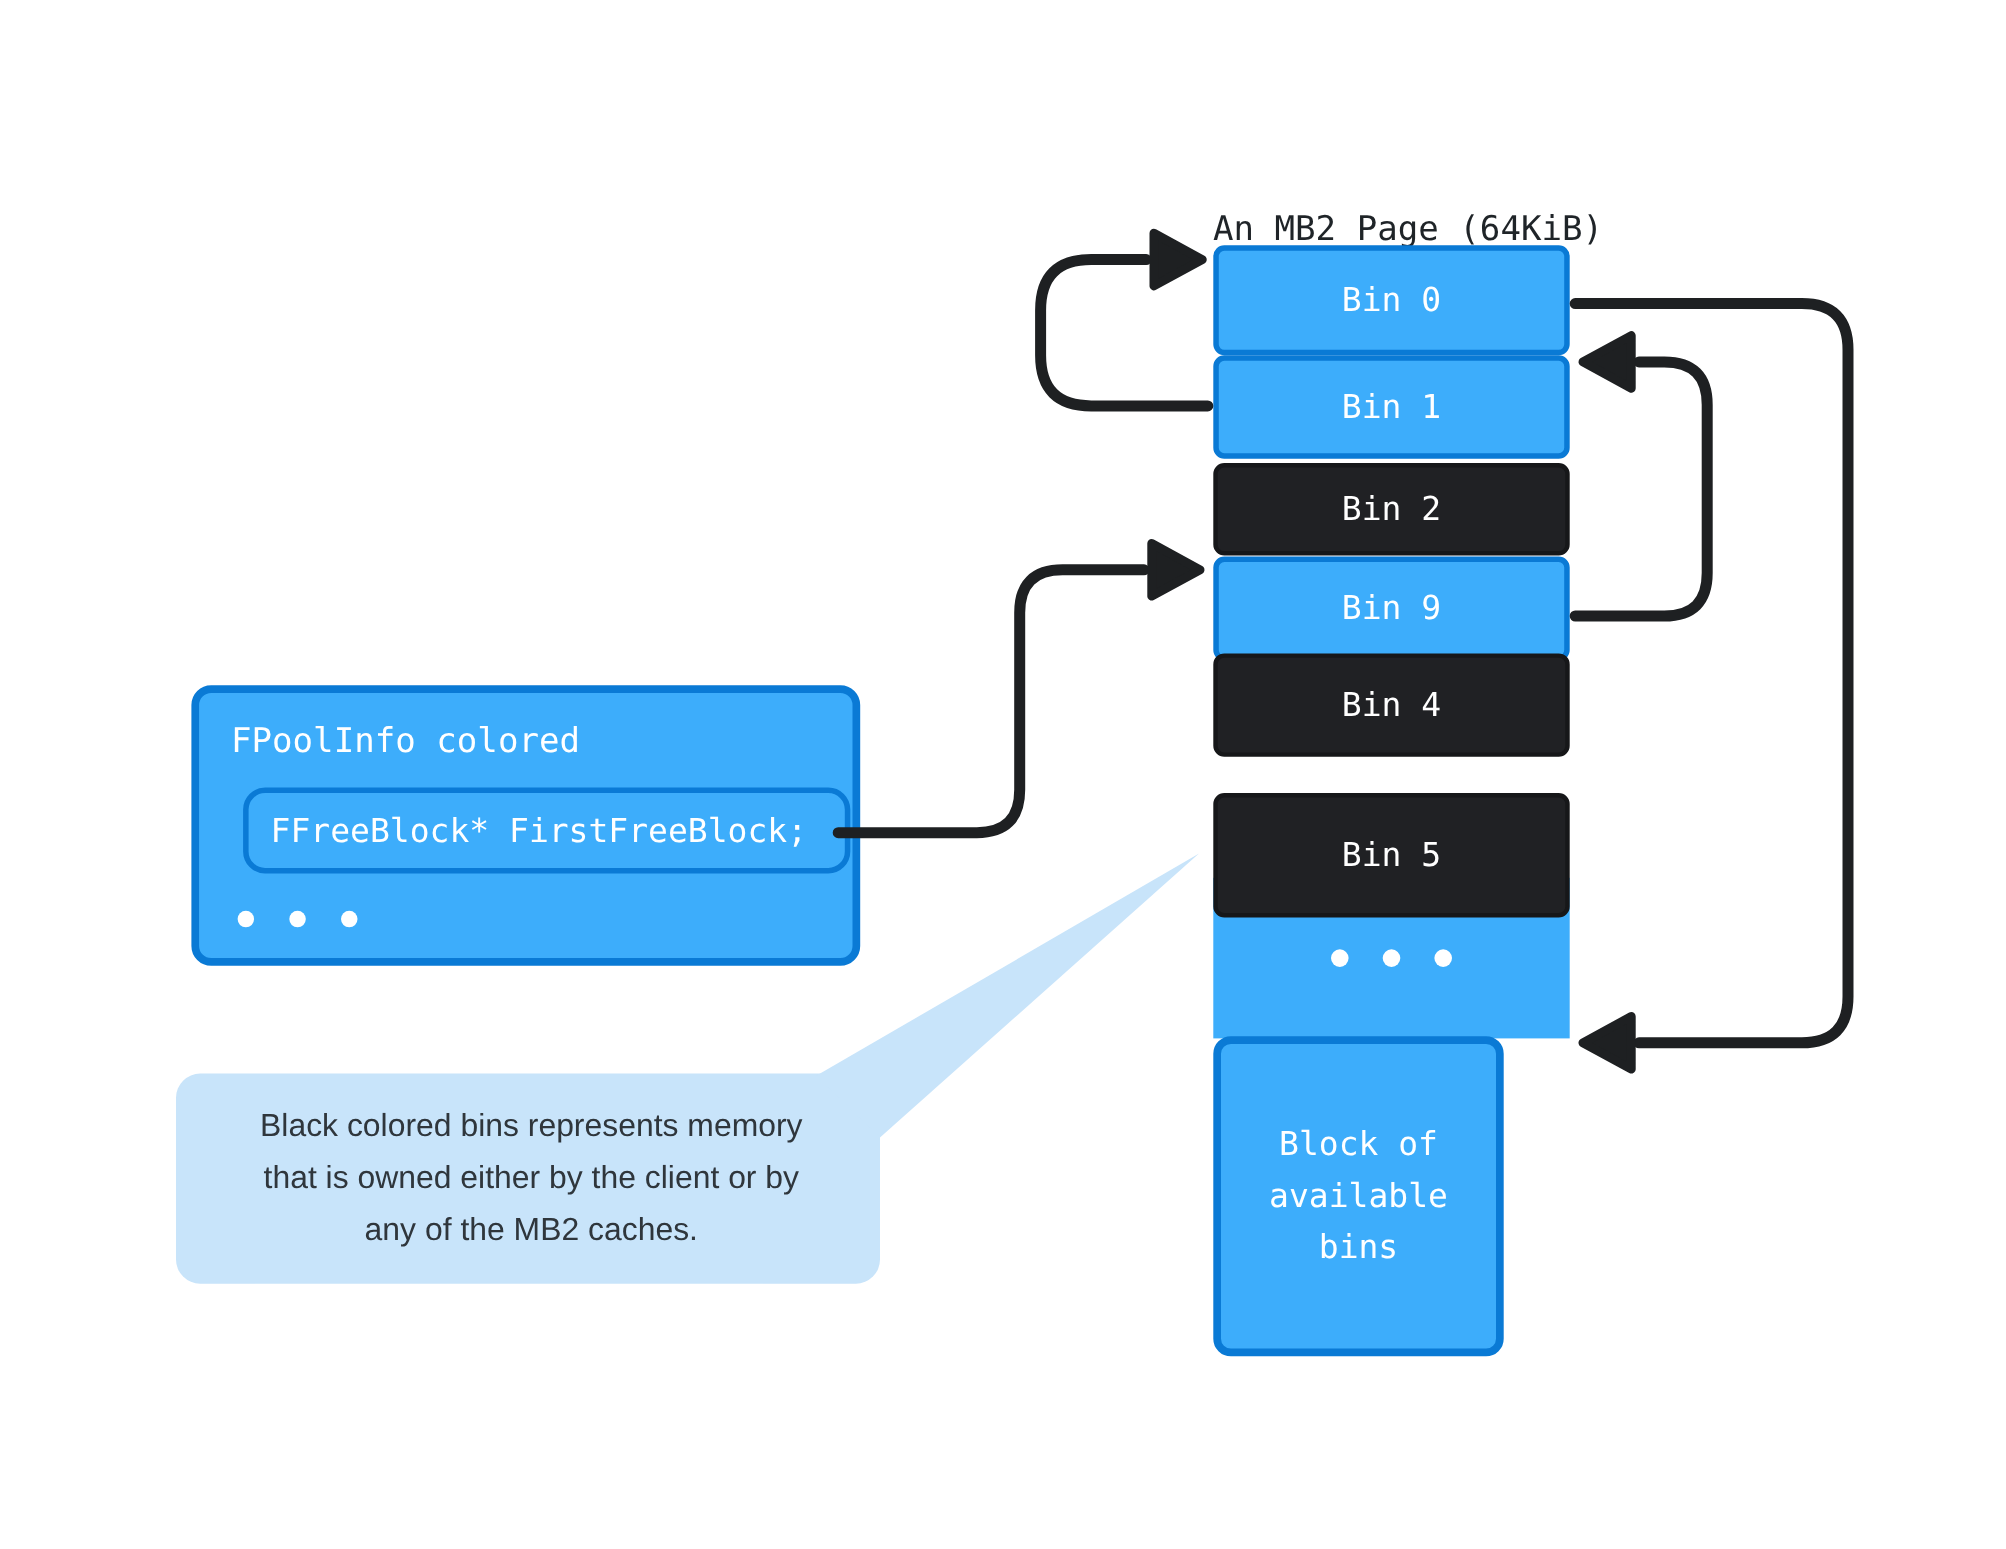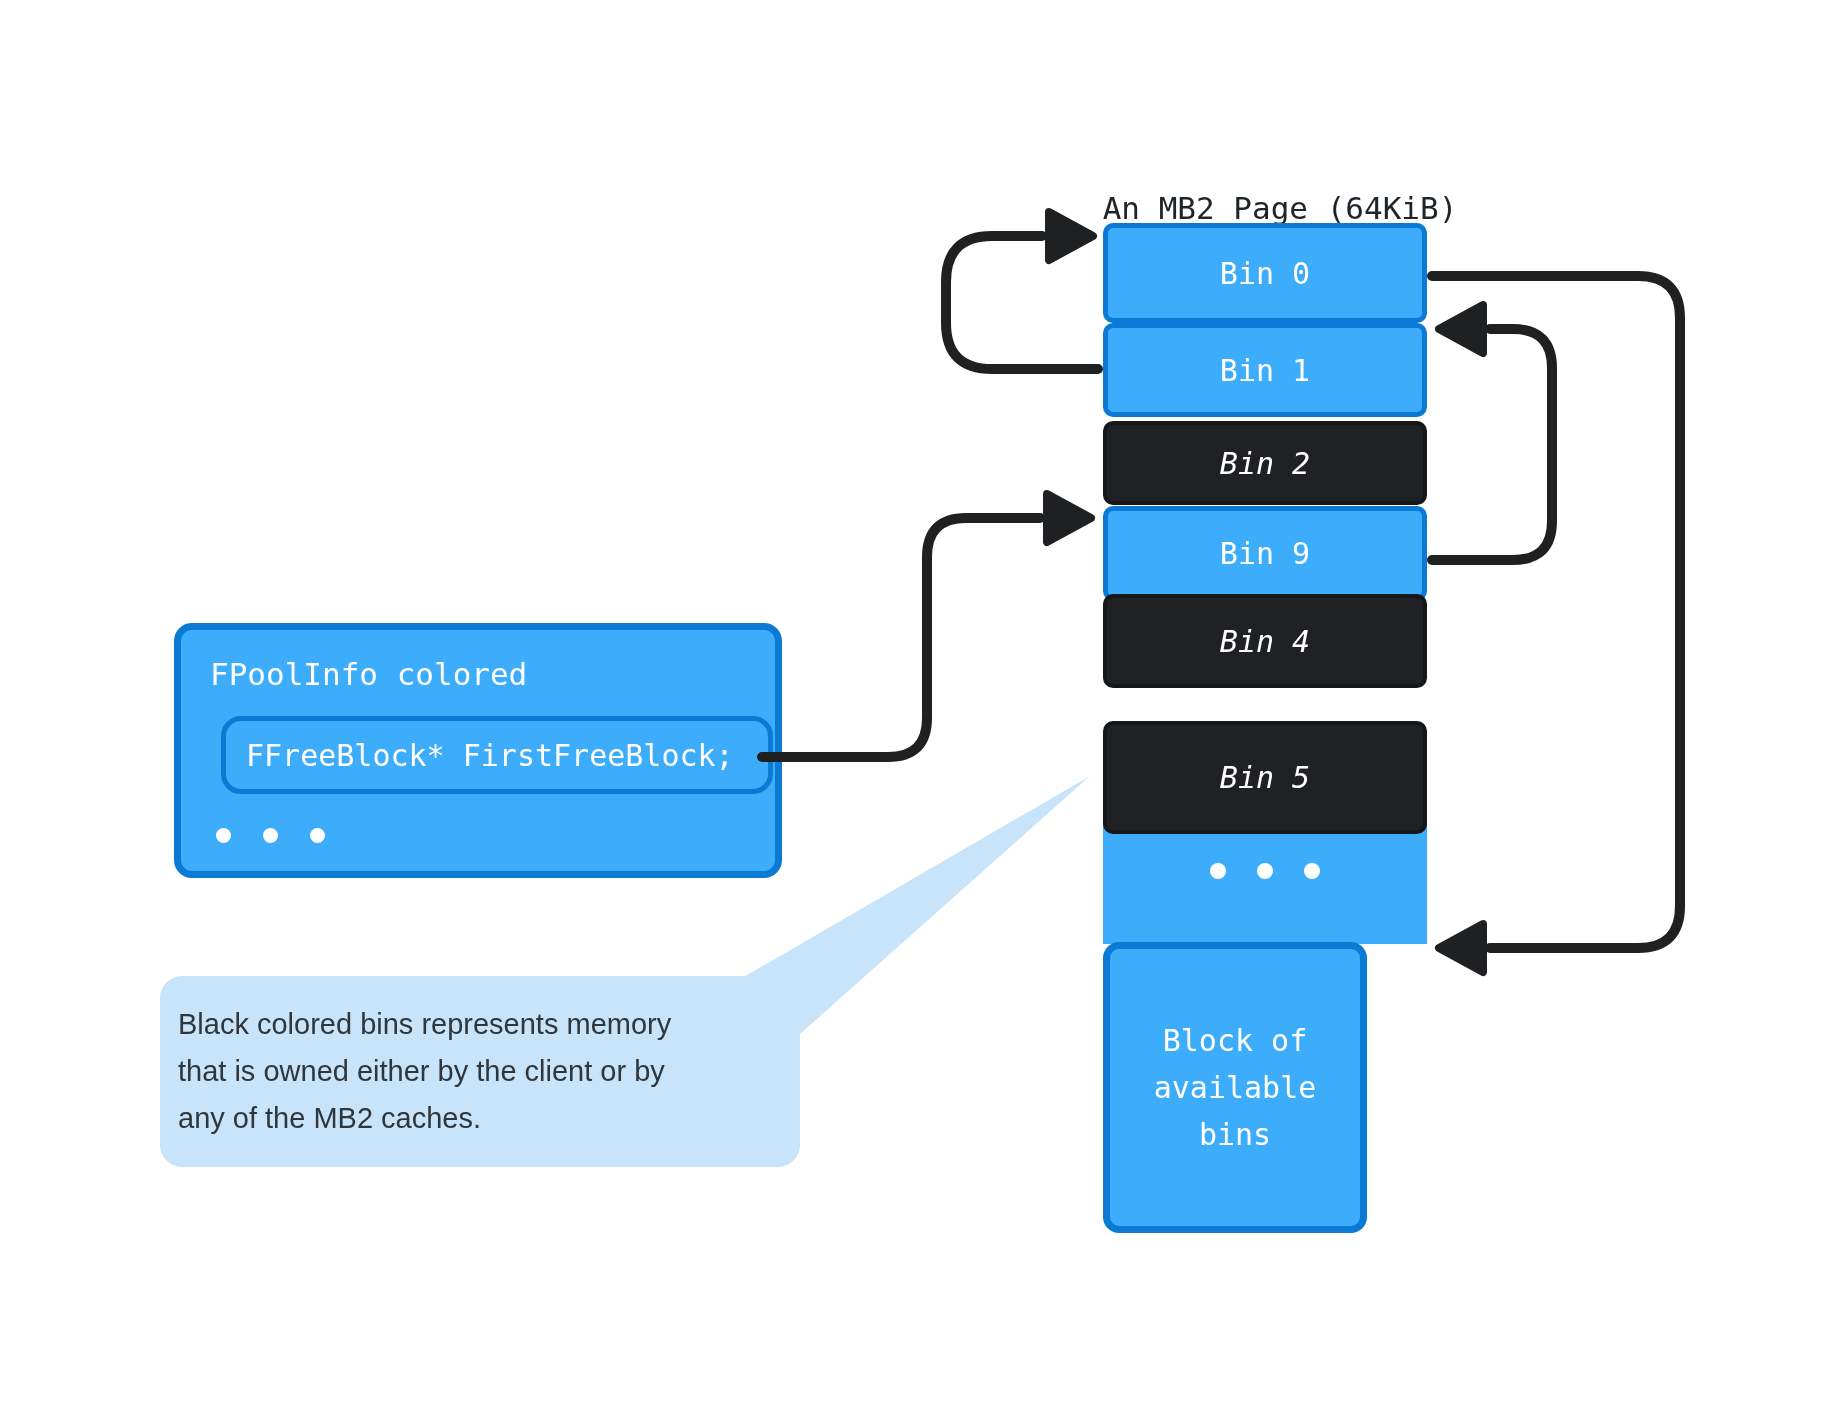--- a/index.html
+++ b/index.html
@@ -39,21 +39,20 @@
     display:flex;align-items:center;justify-content:center;
     z-index:2;
   }
   .bin.blue{
     background:var(--bin-blue);
     border:5px solid var(--bin-border);
   }
   .bin.black{
     background:var(--bin-black);
     border:4px solid var(--bin-black-border);
-    font-style:italic;
   }
   .bin0{top:223px;height:100px;}
   .bin1{top:323px;height:94px;}
   .bin2{top:421px;height:84px;}
   .bin3{top:506px;height:95px;}
   .bin4{top:594px;height:94px;}
   .bin5{top:721px;height:113px;}
 
   .ellipsis-region{
     left:1103px;top:798px;width:324px;height:146px;
@@ -110,20 +109,21 @@
     border-radius:22px;
     z-index:2;
   }
   .callout-text{
     left:178px;top:1001px;width:610px;
     font-family:"Liberation Sans",sans-serif;
     font-size:29px;line-height:47px;
     color:var(--callout-text);
     white-space:pre-line;
     z-index:3;
+    text-align:center;
   }
 
   
   .overlay{
     left:0;top:0;width:1824px;height:1408px;
     z-index:4;pointer-events:none;
   }
   .arrow-line{
     fill:none;stroke:var(--arrow);stroke-width:10;
     stroke-linecap:round;stroke-linejoin:round;

